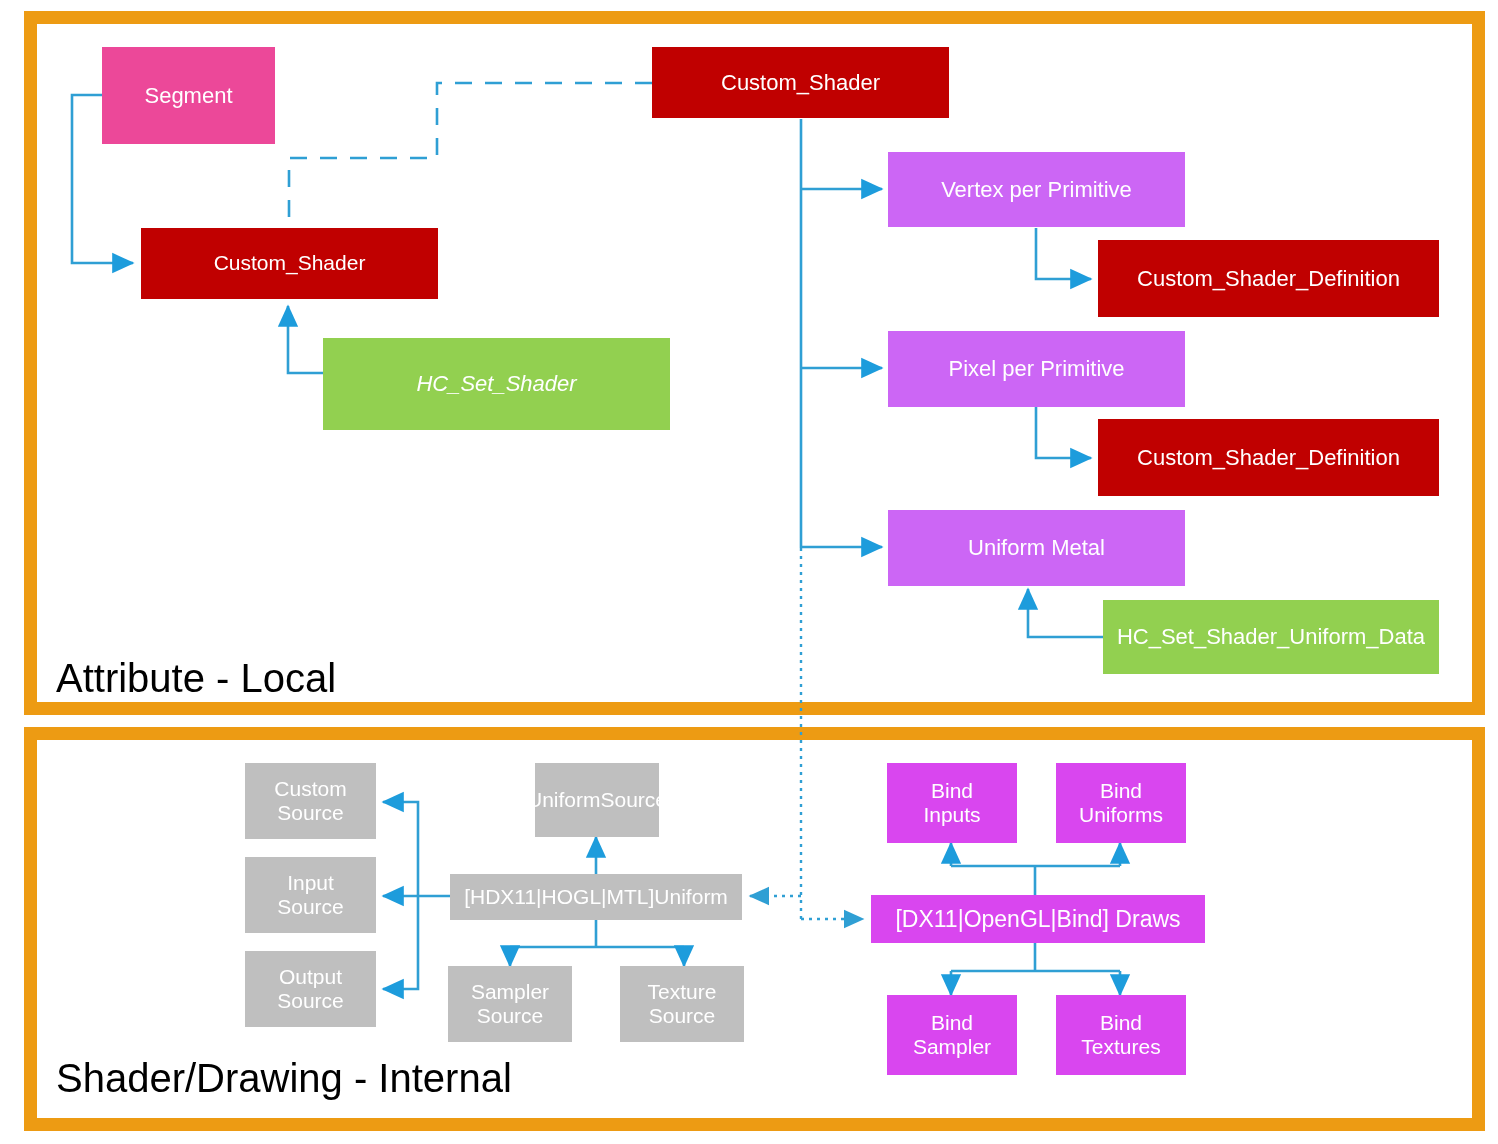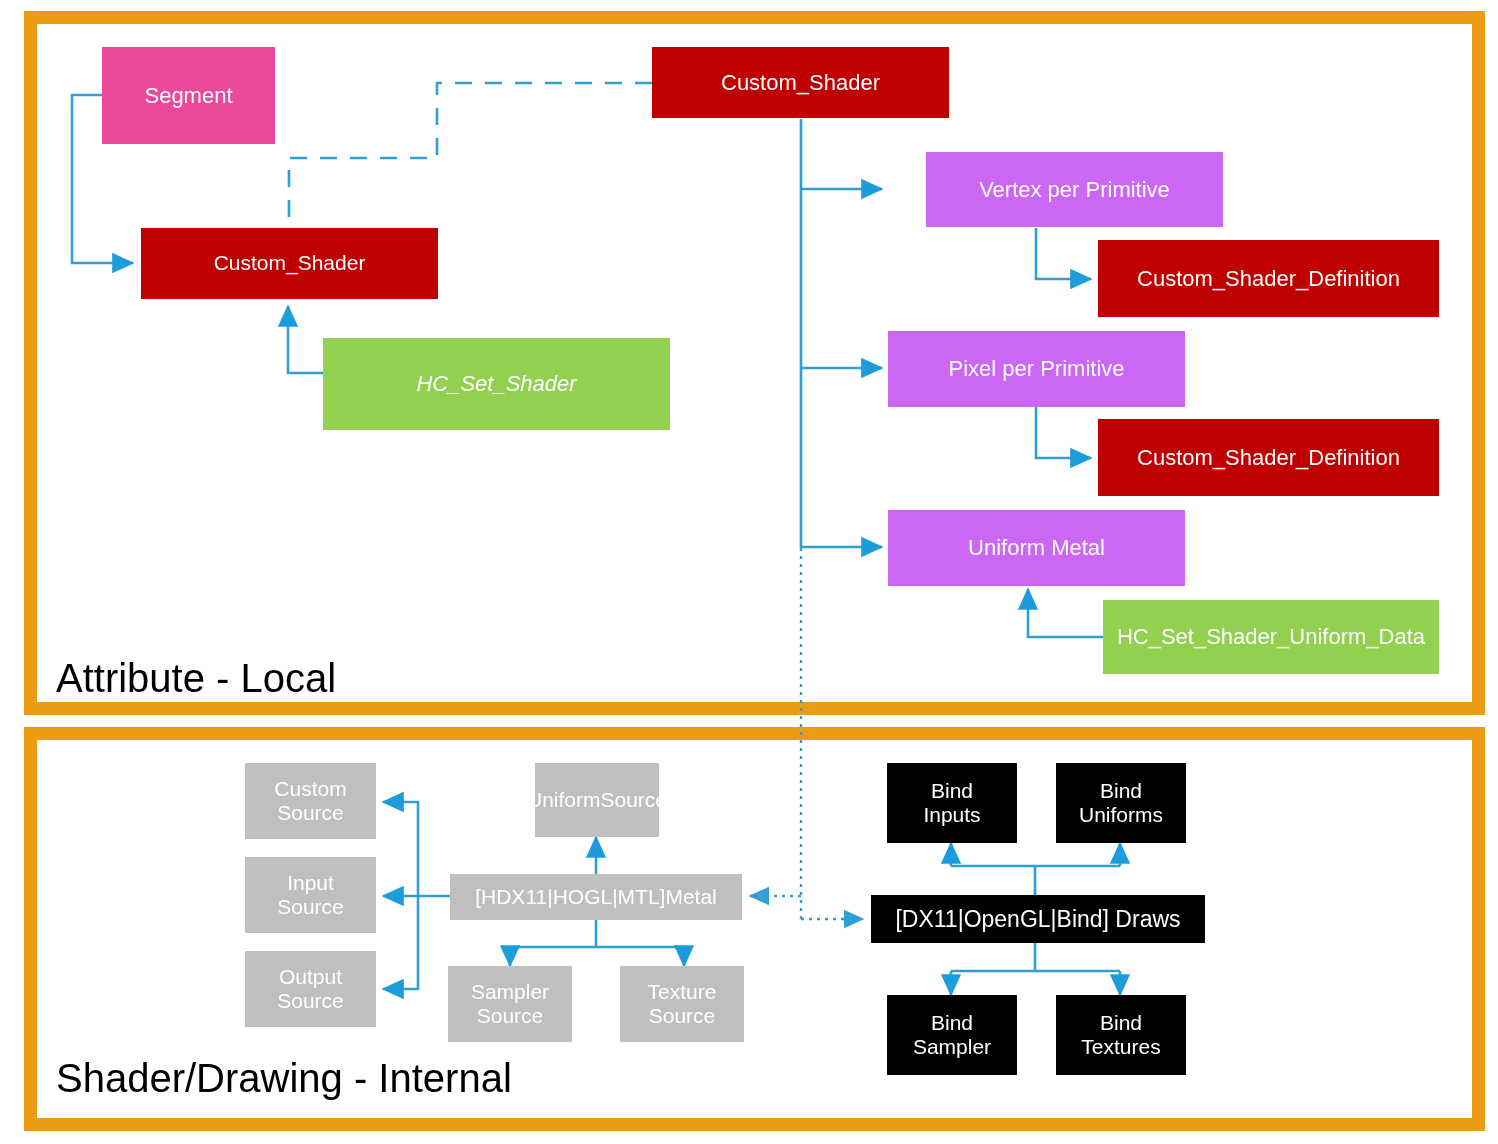--- a/index.html
+++ b/index.html
@@ -63,21 +63,21 @@
     color: #ffffff;
     line-height: 1.15;
     padding: 2px 6px;
     z-index: 5;
   }
   .node.blue    { background: #ec4899; }
   .node.red     { background: #c00000; }
   .node.green   { background: #92d050; }
   .node.purple  { background: #cc66f5; }
   .node.gray    { background: #bfbfbf; }
-  .node.ltblue  { background: #000000; }
+  .node.ltblue  { background: #d946ef; }
   .fs21 { font-size: 21px; }
   .fs22 { font-size: 22px; }
   .fs23 { font-size: 23px; }
 
   svg.edges {
     position: absolute;
     left: 0;
     top: 0;
     width: 1498px;
     height: 1144px;
@@ -161,21 +161,21 @@
   </div>
 
   <div class="node green fs22" style="left:323px; top:338px; width:347px; height:92px;font-style:italic;">
     <span>HC_Set_Shader</span>
   </div>
 
   <div class="node red fs22" style="left:652px; top:47px; width:297px; height:71px;">
     <span>Custom_Shader</span>
   </div>
 
-  <div class="node purple fs22" style="left:926px; top:152px; width:297px; height:75px;">
+  <div class="node purple fs22" style="left:888px; top:152px; width:297px; height:75px;">
     <span>Vertex per Primitive</span>
   </div>
 
   <div class="node red fs22" style="left:1098px; top:240px; width:341px; height:77px;">
     <span>Custom_Shader_Definition</span>
   </div>
 
   <div class="node purple fs22" style="left:888px; top:331px; width:297px; height:76px;">
     <span>Pixel per Primitive</span>
   </div>
@@ -206,21 +206,21 @@
     <span>Output</span>
     <span>Source</span>
   </div>
 
   <div class="node gray fs21" style="left:535px; top:763px; width:124px; height:74px; flex-direction:row;">
     <span>Uniform</span>
     <span>Source</span>
   </div>
 
   <div class="node gray fs21" style="left:450px; top:874px; width:292px; height:46px;">
-    <span>[HDX11|HOGL|MTL]Metal</span>
+    <span>[HDX11|HOGL|MTL]Uniform</span>
   </div>
 
   <div class="node gray fs21" style="left:448px; top:966px; width:124px; height:76px; flex-direction:column;">
     <span>Sampler</span>
     <span>Source</span>
   </div>
 
   <div class="node gray fs21" style="left:620px; top:966px; width:124px; height:76px; flex-direction:column;">
     <span>Texture</span>
     <span>Source</span>

